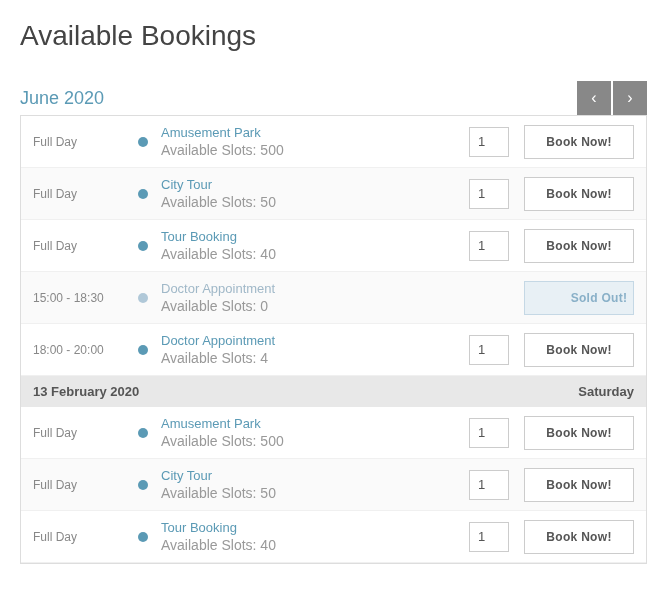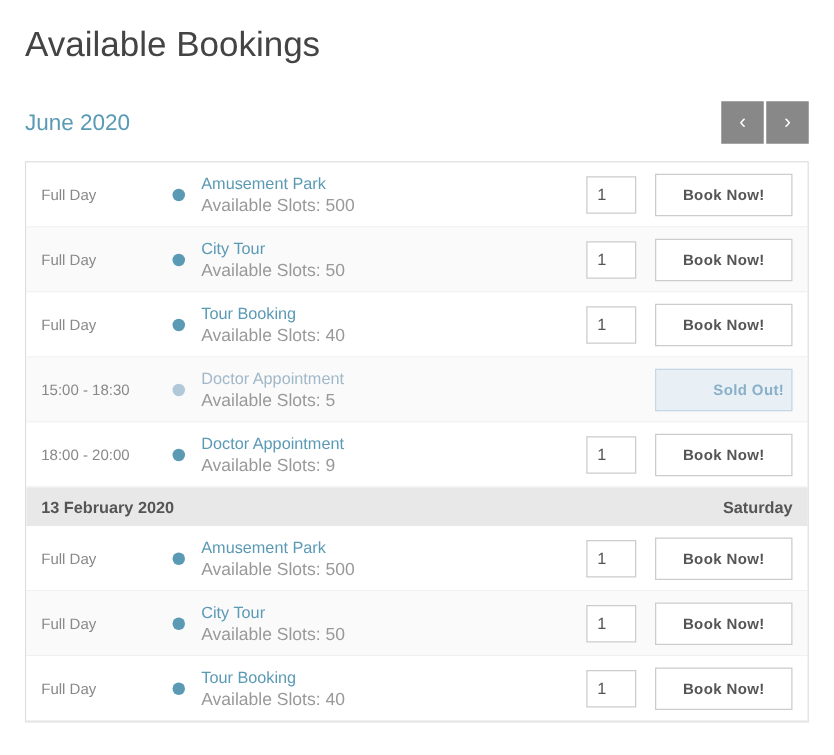--- a/index.html
+++ b/index.html
@@ -21,21 +21,20 @@
       font-size: 28px;
       font-weight: 300;
       color: #444;
       margin-bottom: 29px;
     }
 
     .month-nav {
       display: flex;
       align-items: center;
       justify-content: space-between;
-      margin-bottom: 14px;
     }
 
     .month-label {
       font-size: 18px;
       color: #5b9ab5;
       font-weight: 400;
     }
 
     .nav-buttons {
       display: flex;
@@ -245,37 +244,37 @@
         <button class="book-btn">Book Now!</button>
       </div>
     </div>
       <div class="booking-row">
       <div class="time-col">15:00 - 18:30</div>
       <div class="dot-col">
         <div class="dot sold-out"></div>
       </div>
       <div class="info-col">
         <div class="event-name sold-out-text">Doctor Appointment</div>
-        <div class="event-slots">Available Slots: 5</div>
+        <div class="event-slots">Available Slots: 0</div>
       </div>
       <div class="qty-col">
         
       </div>
       <div class="action-col">
         <button class="sold-out-btn">Sold Out!</button>
       </div>
     </div>
       <div class="booking-row">
       <div class="time-col">18:00 - 20:00</div>
       <div class="dot-col">
         <div class="dot"></div>
       </div>
       <div class="info-col">
         <div class="event-name">Doctor Appointment</div>
-        <div class="event-slots">Available Slots: 9</div>
+        <div class="event-slots">Available Slots: 4</div>
       </div>
       <div class="qty-col">
         <input class="qty-input" type="number" value="1" min="1" style="">
       </div>
       <div class="action-col">
         <button class="book-btn">Book Now!</button>
       </div>
     </div>
       <div class="day-header">
         <span>13 February 2020</span>

